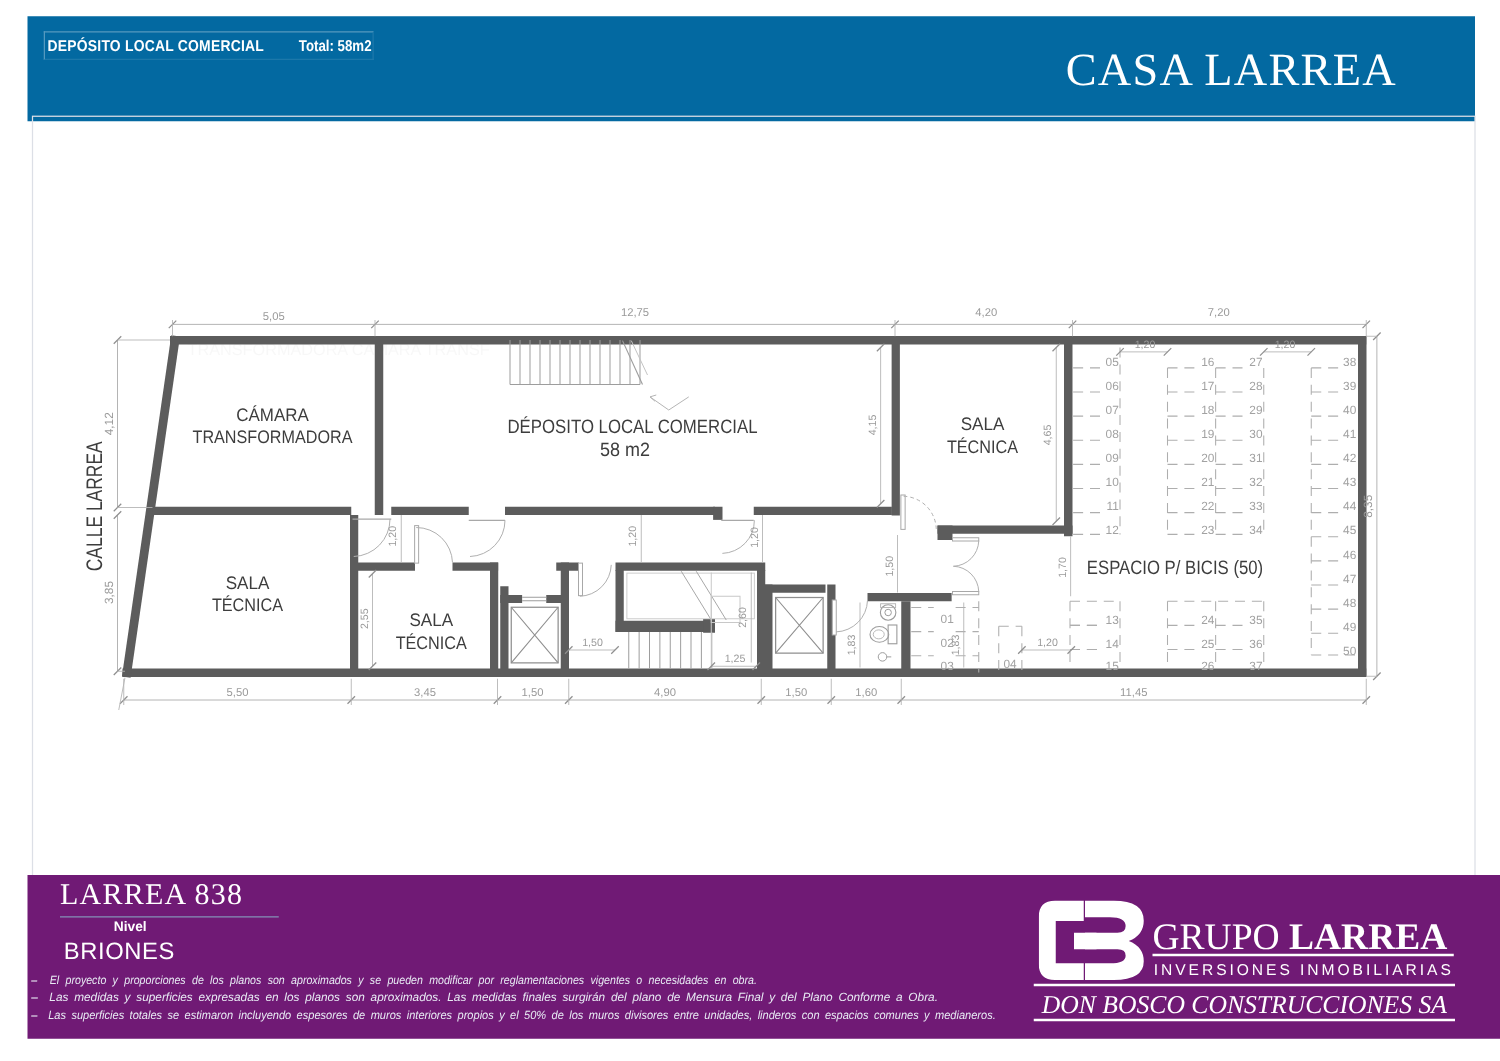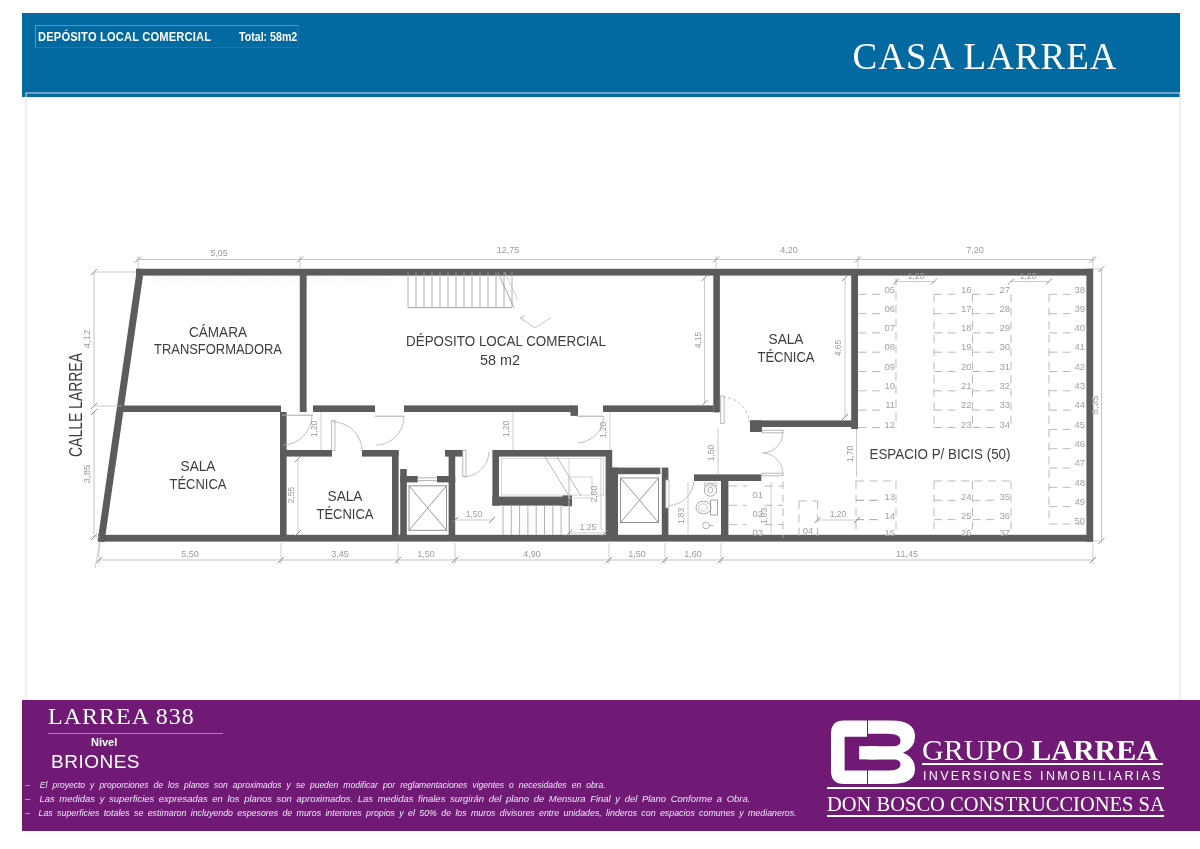--- a/index.html
+++ b/index.html
@@ -471,16 +471,16 @@
   </svg>
 
   <div class="abs" style="left:900px; top:33px; width:280px; text-align:left; font-family:'Liberation Serif', serif; font-size:30px; color:#fff; white-space:nowrap;">GRUPO <b>LARREA</b></div>
 
   <div class="abs" style="left:900px; top:63px; width:241px; height:2px; background:#fff;"></div>
 
   <div class="abs" style="left:900px; top:69px; width:241px; font-size:12.5px; letter-spacing:2.35px; white-space:nowrap;text-align:right;">INVERSIONES INMOBILIARIAS</div>
 
   <div class="abs" style="left:805px; top:87px; width:337px; height:2px; background:#fff;"></div>
 
-  <div class="abs" style="left:805px; top:93px; width:337px; text-align:center; font-family:'Liberation Serif', serif; font-size:20.5px; white-space:nowrap;">DON BOSCO CONSTRUCCIONES SA</div>
+  <div class="abs" style="left:805px; top:93px; width:337px; text-align:center; font-family:'Liberation Serif', serif; font-size:20.5px; white-space:nowrap;font-style:italic;">DON BOSCO CONSTRUCCIONES SA</div>
 
   <div class="abs" style="left:805px; top:115px; width:337px; height:1.5px; background:#fff;"></div>
 </div>
 
 </body></html>

